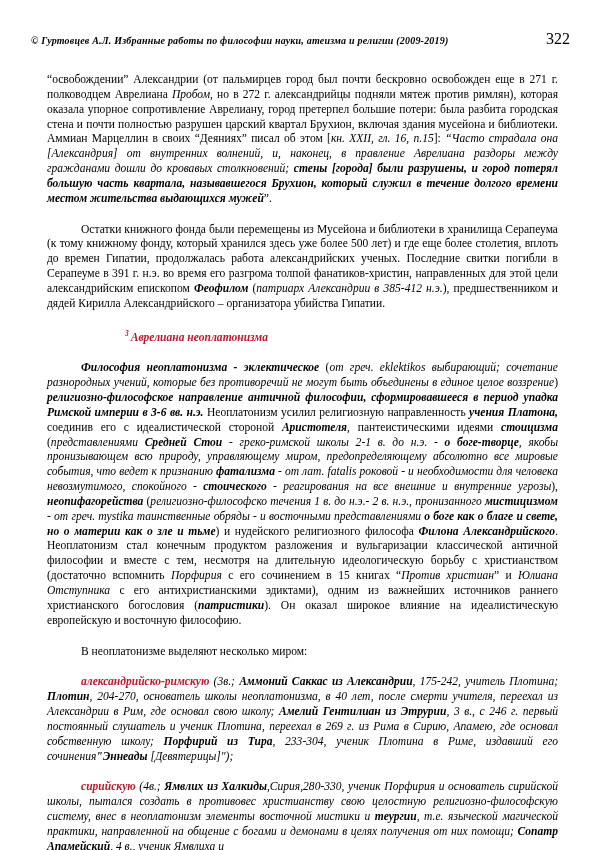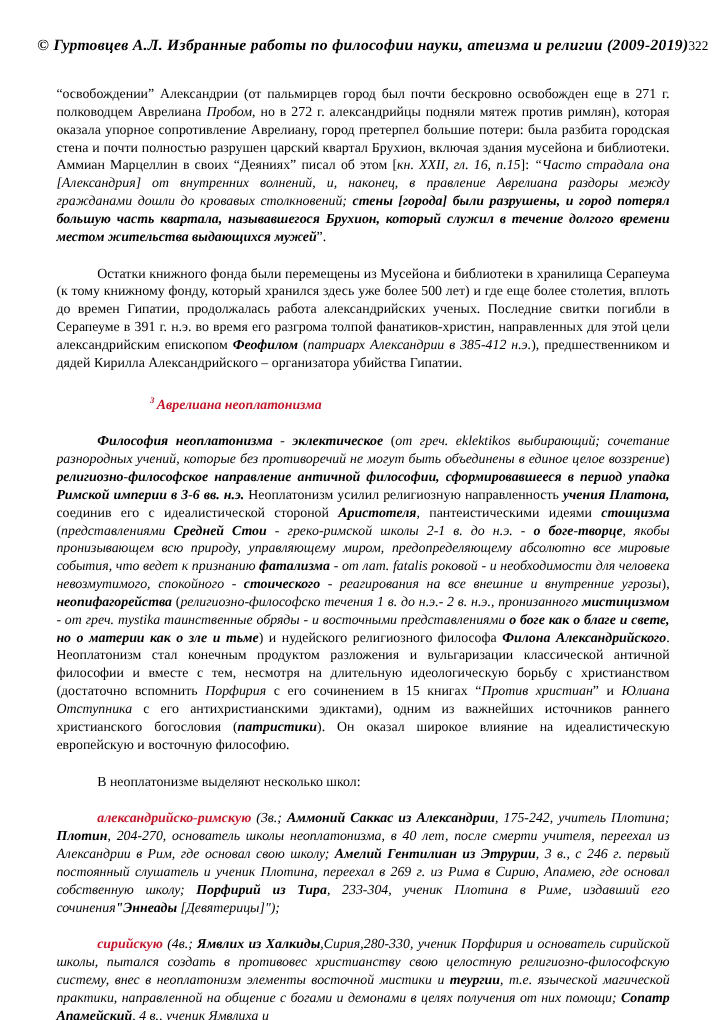--- a/index.html
+++ b/index.html
@@ -28,26 +28,26 @@
     top: 30px;
     left: 31px;
     right: 26px;
     display: flex;
     align-items: baseline;
     justify-content: space-between;
   }
   .running-head-text {
     font-style: italic;
     font-weight: bold;
-    font-size: 13px;
+    font-size: 10px;
     letter-spacing: 0.02em;
     white-space: nowrap;
   }
   .page-number {
-    font-size: 11px;
+    font-size: 16px;
     font-weight: normal;
     padding-right: 4px;
   }
 
   
   .content {
     position: absolute;
     top: 56px;
     left: 31px;
     width: 543px;
@@ -103,20 +103,20 @@
   <div class="content">
 
     <p class="para no-indent"><span>“освобождении” Александрии (от пальмирцев город был почти бескровно освобожден еще в 271 г. полководцем Аврелиана </span><span class="i">Пробом</span><span>, но в 272 г. александрийцы подняли мятеж против римлян), которая оказала упорное сопротивление Аврелиану, город претерпел большие потери: была разбита городская стена и почти полностью разрушен царский квартал Брухион, включая здания мусейона и библиотеки. Аммиан Марцеллин в своих “Деяниях” писал об этом [</span><span class="i">кн. XXII, гл. 16, п.15</span><span>]: </span><span class="i">“Часто страдала она [Александрия] от внутренних волнений, и, наконец, в правление Аврелиана раздоры между гражданами дошли до кровавых столкновений; </span><span class="bi">стены [города] были разрушены, и город потерял большую часть квартала, называвшегося Брухион, который служил в течение долгого времени местом жительства выдающихся мужей</span><span>”.</span></p>
 
     <p class="para"><span>Остатки книжного фонда были перемещены из Мусейона и библиотеки в хранилища Серапеума (к тому книжному фонду, который хранился здесь уже более 500 лет) и где еще более столетия, вплоть до времен Гипатии, продолжалась работа александрийских ученых. Последние свитки погибли в Серапеуме в 391 г. н.э. во время его разгрома толпой фанатиков-христин, направленных для этой цели александрийским епископом </span><span class="bi">Феофилом</span><span> (</span><span class="i">патриарх Александрии в 385-412 н.э.</span><span>), предшественником и дядей Кирилла Александрийского – организатора убийства Гипатии.</span></p>
 
     <p class="para section-heading"><span class="sup">3</span><span>Аврелиана неоплатонизма</span></p>
 
     <p class="para gap-before"><span class="bi">Философия неоплатонизма - эклектическое</span><span> (</span><span class="i">от греч. eklektikos выбирающий; сочетание разнородных учений, которые без противоречий не могут быть объединены в единое целое воззрение</span><span>) </span><span class="bi">религиозно-философское направление античной философии, сформировавшееся в период упадка Римской империи в 3-6 вв. н.э.</span><span> Неоплатонизм усилил религиозную направленность </span><span class="bi">учения Платона,</span><span> соединив его с идеалистической стороной </span><span class="bi">Аристотеля</span><span>, пантеистическими идеями </span><span class="bi">стоицизма</span><span> (</span><span class="i">представлениями </span><span class="bi">Средней Стои</span><span class="i"> - греко-римской школы 2-1 в. до н.э. - </span><span class="bi">о боге-творце</span><span class="i">, якобы пронизывающем всю природу, управляющему миром, предопределяющему абсолютно все мировые события, что ведет к признанию </span><span class="bi">фатализма</span><span class="i"> - от лат. fatalis роковой - и необходимости для человека невозмутимого, спокойного - </span><span class="bi">стоического</span><span class="i"> - реагирования на все внешние и внутренние угрозы</span><span>), </span><span class="bi">неопифагорейства</span><span> (</span><span class="i">религиозно-философско течения 1 в. до н.э.- 2 в. н.э., пронизанного </span><span class="bi">мистицизмом</span><span class="i"> - от греч. mystika таинственные обряды - и восточными представлениями </span><span class="bi">о боге как о благе и свете, но о материи как о зле и тьме</span><span>) и нудейского религиозного философа </span><span class="bi">Филона Александрийского</span><span>. Неоплатонизм стал конечным продуктом разложения и вульгаризации классической античной философии и вместе с тем, несмотря на длительную идеологическую борьбу с христианством (достаточно вспомнить </span><span class="i">Порфирия</span><span> с его сочинением в 15 книгах “</span><span class="i">Против христиан</span><span>” и </span><span class="i">Юлиана Отступника</span><span> с его антихристианскими эдиктами), одним из важнейших источников раннего христианского богословия (</span><span class="bi">патристики</span><span>). Он оказал широкое влияние на идеалистическую европейскую и восточную философию.</span></p>
 
-    <p class="para"><span>В неоплатонизме выделяют несколько школ:</span></p>
+    <p class="para"><span>В неоплатонизме выделяют несколько миром:</span></p>
 
     <p class="para"><span class="red bi">александрийско-римскую</span><span class="i"> (3в.; </span><span class="bi">Аммоний Саккас из Александрии</span><span class="i">, 175-242, учитель Плотина; </span><span class="bi">Плотин</span><span class="i">, 204-270, основатель школы неоплатонизма, в 40 лет, после смерти учителя, переехал из Александрии в Рим, где основал свою школу; </span><span class="bi">Амелий Гентилиан из Этрурии</span><span class="i">, 3 в., с 246 г. первый постоянный слушатель и ученик Плотина, переехал в 269 г. из Рима в Сирию, Апамею, где основал собственную школу; </span><span class="bi">Порфирий из Тира</span><span class="i">, 233-304, ученик Плотина в Риме, издавший его сочинения</span><span class="bi">"Эннеады</span><span class="i"> [Девятерицы]");</span></p>
 
     <p class="para"><span class="red bi">сирийскую</span><span class="i"> (4в.; </span><span class="bi">Ямвлих из Халкиды</span><span class="i">,Сирия,280-330, ученик Порфирия и основатель сирийской школы, пытался создать в противовес христианству свою целостную религиозно-философскую систему, внес в неоплатонизм элементы восточной мистики и </span><span class="bi">теургии</span><span class="i">, т.е. языческой магической практики, направленной на общение с богами и демонами в целях получения от них помощи; </span><span class="bi">Сопатр Апамейский</span><span class="i">, 4 в., ученик Ямвлиха и</span></p>
 
   </div>
 </div>
 
 </body></html>

